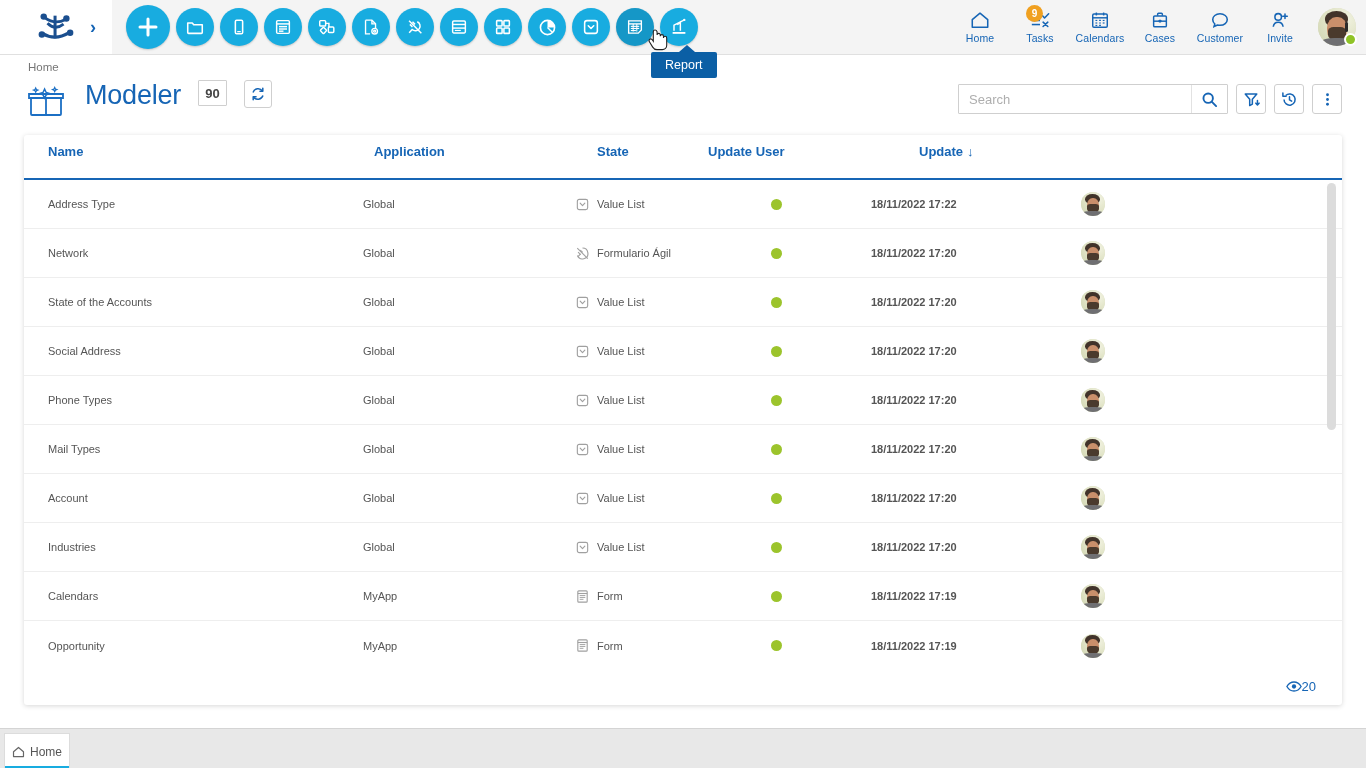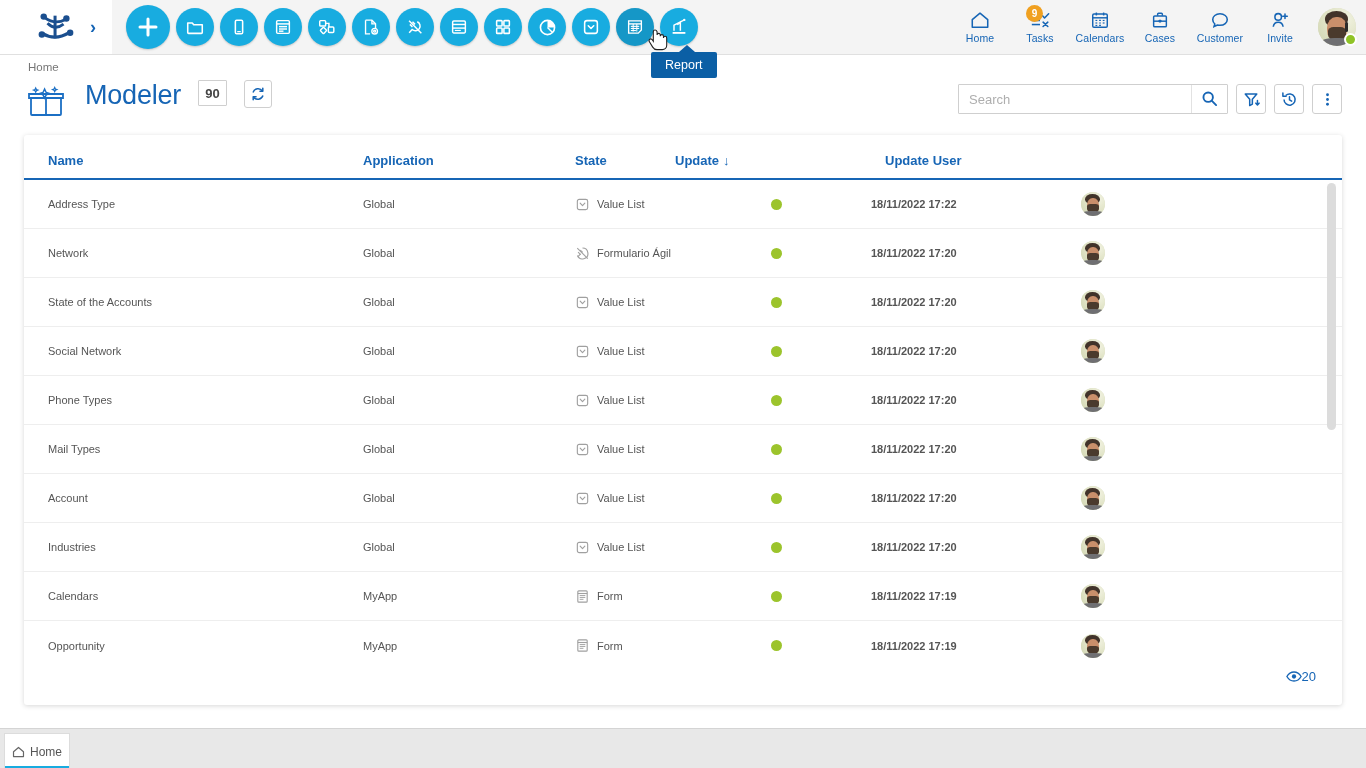--- a/index.html
+++ b/index.html
@@ -105,21 +105,21 @@
     display: flex; align-items: center; justify-content: center;
     color: #1665b5;
   }
 
   
   .search-zone {
     position: absolute; right: 24px; top: 84px;
     display: flex; align-items: center; gap: 8px;
   }
   .search-wrap {
-    display: flex; align-items: flex-end;
+    display: flex; align-items: center;
     border: 1px solid #cfcfcf; border-radius: 1px; background: #fff;
     height: 30px; width: 270px; overflow: hidden;
   }
   .search-input {
     border: none; outline: none; height: 28px; flex: 1;
     padding: 0 10px; font-size: 13px; color: #333;
     font-family: "Liberation Sans", sans-serif; background: transparent;
   }
   .search-input::placeholder { color: #aeaeae; }
   .search-go {
@@ -134,23 +134,24 @@
 
   
   .card {
     position: absolute; left: 24px; top: 135px;
     width: 1318px; height: 570px;
     background: #fff; border-radius: 3px;
     box-shadow: 0 1px 5px rgba(0,0,0,.16);
     overflow: hidden;
   }
   .thead {
-    display: flex; align-items: flex-end; height: 45px;
+    display: flex; height: 45px;
     padding: 0 24px; border-bottom: 2px solid #1665b5;
     margin: 0 0 0 0;
+    gap: 11px;
   }
   .thead .th {
     font-size: 13px; color: #1665b5; font-weight: bold;
     padding-bottom: 10px; display: flex; align-items: center; gap: 4px;
   }
   .c-name { width: 315px; }
   .c-app  { width: 212px; }
   .c-type { width: 196px; }
   .c-state{ width: 100px; }
   .c-upd  { width: 210px; font-weight: bold; }
@@ -171,21 +172,21 @@
     background: #dcdfc8; position: relative;
   }
   .type-icon { color: #9a9a9a; display: flex; align-items: center; }
 
   .vscroll {
     position: absolute; right: 6px; top: 3px;
     width: 9px; height: 247px; border-radius: 5px; background: #dcdcdc;
   }
 
   .card-foot {
-    position: absolute; left: 0; right: 0; bottom: 10px; height: 38px;
+    position: absolute; left: 0; right: 0; bottom: 0; height: 38px;
     display: flex; align-items: center; justify-content: flex-end;
     padding-right: 26px; 
     color: #1665b5; font-size: 13px;
   }
 
   
   .taskbar {
     position: absolute; left: 0; bottom: 0; width: 1366px; height: 40px;
     background: #e8e8e8; border-top: 1px solid #d4d4d4;
   }
@@ -493,25 +494,25 @@
     </svg>
   </span>
 </div>
 
 <div class="card">
 
   <div class="thead">
     <div class="th c-name">Name</div>
     <div class="th c-app">Application</div>
     <div class="th c-state">State</div>
+    <div class="th c-user">Update User</div>
     <div class="th c-upd">
       <span>Update</span>
       <span style="font-weight:bold;font-size:13px;">↓</span>
     </div>
-    <div class="th c-user">Update User</div>
   </div>
 
   <div class="tbody">
 
     <div class="vscroll"></div>
 
     <div class="row">
       <div class="cell name c-name">Address Type</div>
       <div class="cell c-app">Global</div>
       <div class="cell c-type">
@@ -589,21 +590,21 @@
           <span class="face-bg"></span>
             <span class="face-hair"></span>
             <span class="face-skin"></span>
             <span class="face-beard"></span>
             <span class="face-body"></span>
         </span>
       </div>
     </div>
 
     <div class="row">
-      <div class="cell name c-name">Social Network</div>
+      <div class="cell name c-name">Social Address</div>
       <div class="cell c-app">Global</div>
       <div class="cell c-type">
         <span class="type-icon">
           <svg width="15" height="15" viewBox="0 0 16 16" fill="none" stroke="#a0a0a0" stroke-width="1.2">
               <rect x="2.5" y="2.5" width="11" height="11" rx="2"></rect>
               <path d="M5.5 6.6 8 9.2 10.5 6.6" stroke-linecap="round" stroke-linejoin="round"></path>
             </svg>
         </span>
         <span>Value List</span>
       </div>

